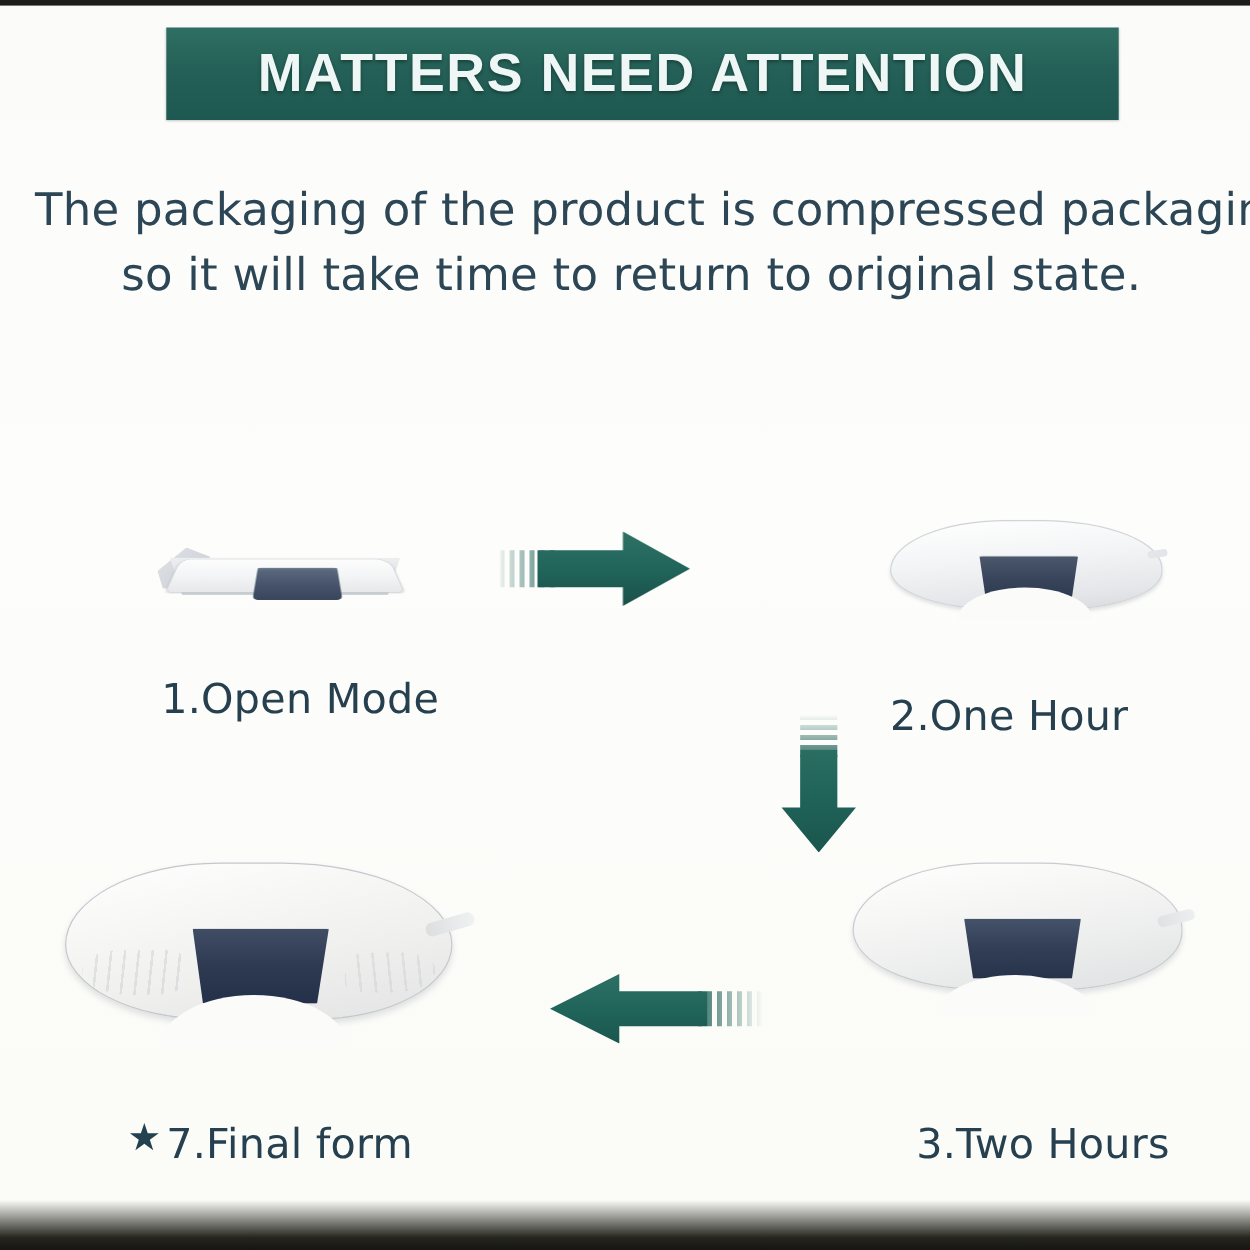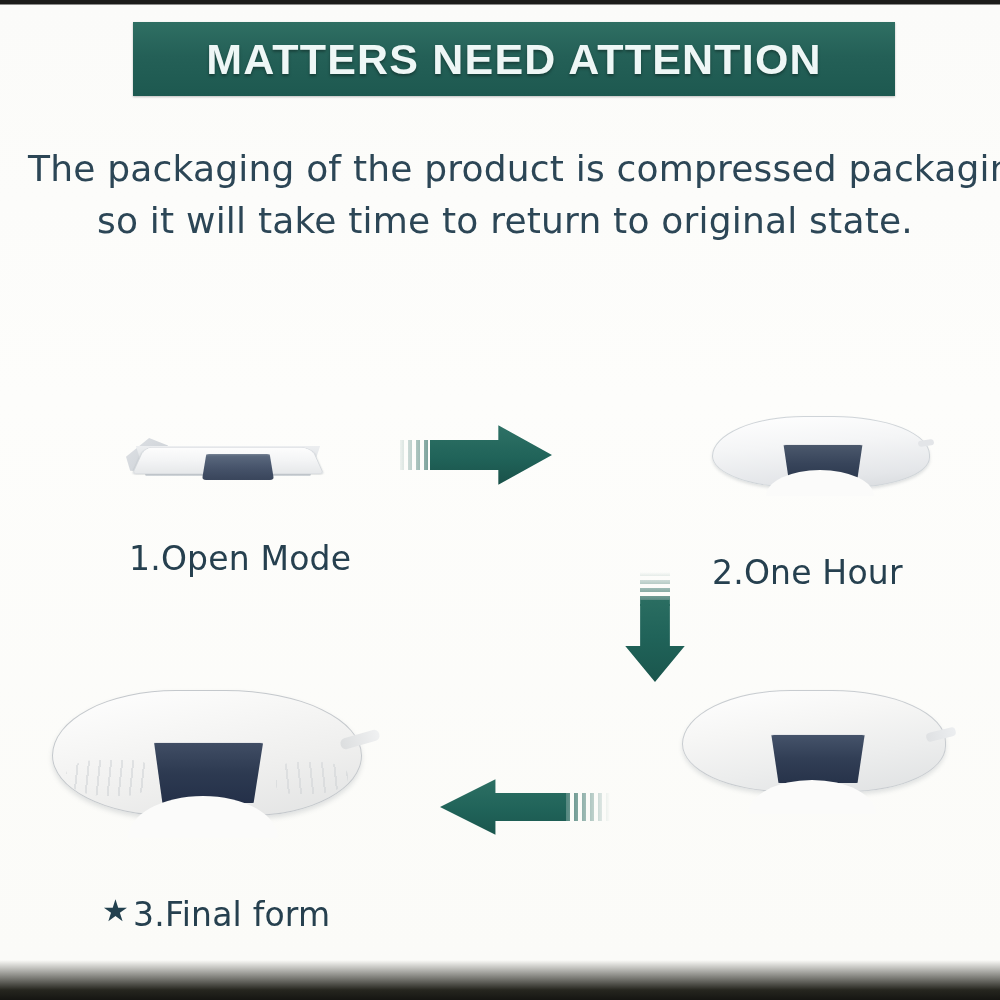--- a/index.html
+++ b/index.html
@@ -299,17 +299,18 @@
       <div class="head"></div>
     </div>
 
     <div class="arrow a-left">
       <div class="streak2"></div>
       <div class="head"></div>
     </div>
 
     <div class="caption c1">1.Open Mode</div>
     <div class="caption c2">2.One Hour</div>
+    <div class="caption c3">3.Two Hours</div>
     <div class="star">★</div>
-    <div class="caption c4">3.Final form</div>
+    <div class="caption c4">7.Final form</div>
 
   </div>
 </div>
 
 </body></html>

